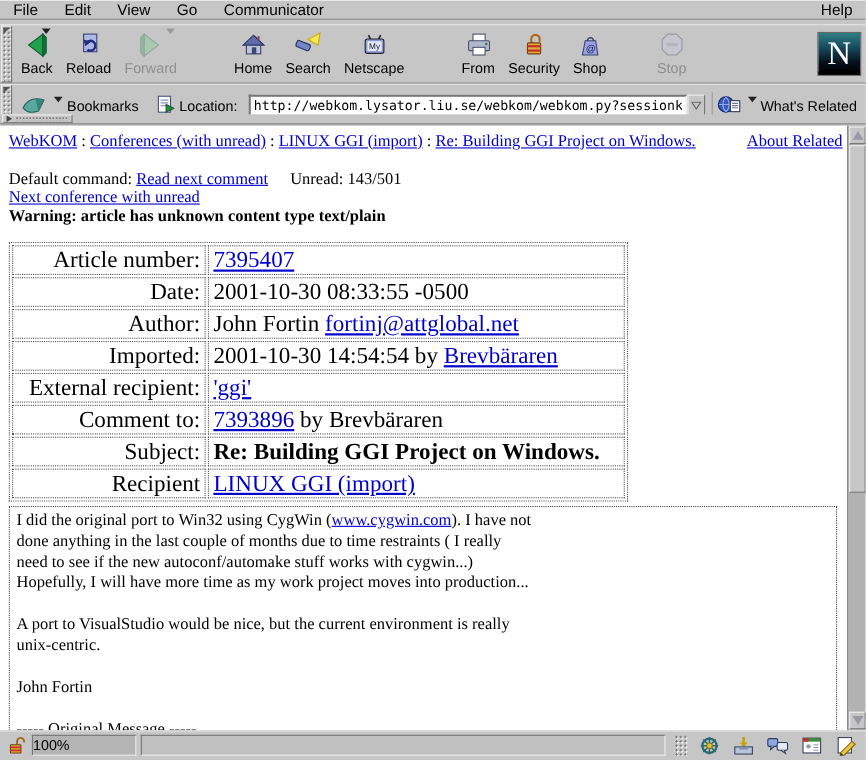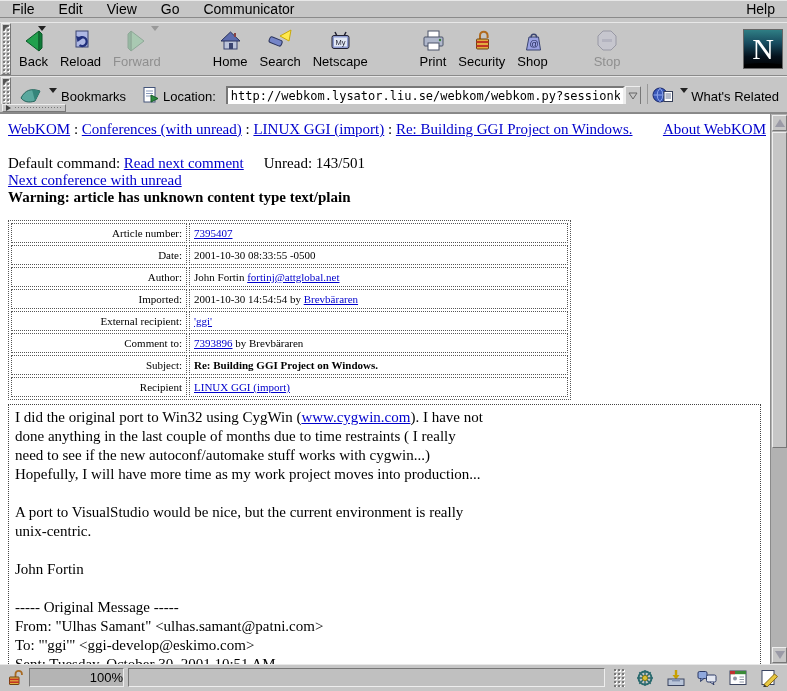--- a/index.html
+++ b/index.html
@@ -46,38 +46,38 @@
   .content { position:absolute; top:113px; bottom:27px; left:0; right:0; background:#fff; overflow:hidden; border-top:1px solid #888; }
   .page-body { position:absolute; top:0; left:0; right:17px; bottom:0; padding:7px 0 0 8px; font-family:"Liberation Serif", serif; font-size:15px; color:#000; }
   a.lnk { color:#0000cc; text-decoration:underline; }
   .crumbs { margin-bottom:17px; padding-right:4px; }
   .crumbs .about { float:right; }
   .cmdline { line-height:17px; }
   .cmdline .unread { margin-left:20px; }
   .warning { font-weight:bold; line-height:17px; }
 
   table.art { border-collapse:separate; border-spacing:2px; width:563px; margin-top:14px; border:1px dotted #555; }
-  table.art td { border:1px dotted #555; padding:0 4px; height:20px; font-size:11px; }
+  table.art td { border:1px dotted #555; padding:0 4px; height:20px; font-size:21px; }
   td.lbl { width:176px; text-align:right; }
 
   .msgbox { width:753px; margin-top:4px; border:1px dotted #444; padding:3px 6px; white-space:pre-wrap; line-height:19px; min-height:280px; }
 
   
   .sb { position:absolute; top:0; right:0; bottom:0; width:17px; background:#b2b2b2; border-left:1px solid #8a8a8a; }
   .sb-btn { position:absolute; left:1px; width:15px; height:16px; background:#c6c6c6; border:1px solid; border-color:#eee #777 #777 #eee; display:flex; align-items:center; justify-content:center; }
   .sb-up { top:1px; } .sb-down { bottom:1px; }
   .sb-thumb { position:absolute; left:1px; top:18px; width:15px; height:316px; background:#c6c6c6; border:1px solid; border-color:#eee #777 #777 #eee; }
   .tri-up { width:0; height:0; border-bottom:8px solid #9a9aa6; border-left:5px solid transparent; border-right:5px solid transparent; }
   .tri-down { width:0; height:0; border-top:8px solid #9a9aa6; border-left:5px solid transparent; border-right:5px solid transparent; }
 
   
   .statusbar { position:absolute; left:0; right:0; bottom:0; height:27px; background:#c6c6c6; box-shadow:inset 0 1px 0 #e8e8e8; display:flex; align-items:center; padding:0 3px; }
   .sec-btn { width:26px; height:21px; display:flex; align-items:center; justify-content:center; }
   .sunken { border:1px solid; border-color:#777 #eee #eee #777; height:19px; }
-  .progress { width:95px; background:#b4b4b4; display:flex; align-items:center; justify-content:flex-end; font-size:13px; }
+  .progress { width:95px; background:#b4b4b4; display:flex; align-items:center; justify-content:flex-start; font-size:13px; }
   .statusmsg { flex:1; margin-left:4px; background:#c0c0c0; }
   .task-grip { width:12px; height:19px; margin:0 4px 0 8px; background-image:radial-gradient(circle,#777 30%,transparent 32%),radial-gradient(circle,#fff 30%,transparent 32%); background-size:4px 4px; background-position:0 0,1px 1px; }
   .task-btn { width:31px; height:21px; display:flex; align-items:center; justify-content:center; }
 </style>
 </head>
 <body>
 
 <div class="bar menubar">
   <span class="menu-item">File</span>
   <span class="menu-item">Edit</span>
@@ -166,21 +166,21 @@
 
   <div class="tb-btn">
     <span class="icon">
       <svg width="26" height="24" viewBox="0 0 26 24">
           <rect x="8" y="2" width="11" height="7" fill="#fff" stroke="#4a5268"></rect>
           <rect x="4" y="8" width="19" height="9" rx="1" fill="#b0b8cc" stroke="#4a5268"></rect>
           <rect x="8" y="14" width="11" height="7" fill="#fff" stroke="#4a5268"></rect>
           <circle cx="20" cy="11" r="1.2" fill="#3a7a3a"></circle>
         </svg>
     </span>
-    <span>Print</span>
+    <span>From</span>
   </div>
 
   <div class="tb-btn">
     <span class="icon">
       <svg width="24" height="24" viewBox="0 0 24 24">
           <path d="M10 10 V6.5 a3.8 3.8 0 0 1 7.6 0 V9" fill="none" stroke="#b06a1e" stroke-width="2"></path>
           <rect x="6.5" y="10" width="12" height="10" rx="1" fill="#e3aa3e" stroke="#6e4210"></rect>
           <rect x="6.5" y="12" width="12" height="2" fill="#c23424"></rect>
           <rect x="6.5" y="16" width="12" height="2" fill="#c23424"></rect>
         </svg>
@@ -268,21 +268,21 @@
   <div class="pers-tab">
     <span class="arr"></span>
     <span class="dots"></span>
   </div>
 </div>
 
 <div class="content">
   <div class="page-body">
 
     <div class="crumbs">
-      <span class="about"><a class="lnk" href="#">About WebKOM</a></span>
+      <span class="about"><a class="lnk" href="#">About Related</a></span>
       <a class="lnk" href="#">WebKOM</a><span> : </span><a class="lnk" href="#">Conferences (with unread)</a><span> : </span><a class="lnk" href="#">LINUX GGI (import)</a><span> : </span><a class="lnk" href="#">Re: Building GGI Project on Windows.</a>
     </div>
 
     <div class="cmdline">
       <span>Default command: </span><a class="lnk" href="#">Read next comment</a><span class="unread">Unread: 143/501</span>
     </div>
     <div class="cmdline">
       <a class="lnk" href="#">Next conference with unread</a>
     </div>
     <div class="warning">Warning: article has unknown content type text/plain</div>

